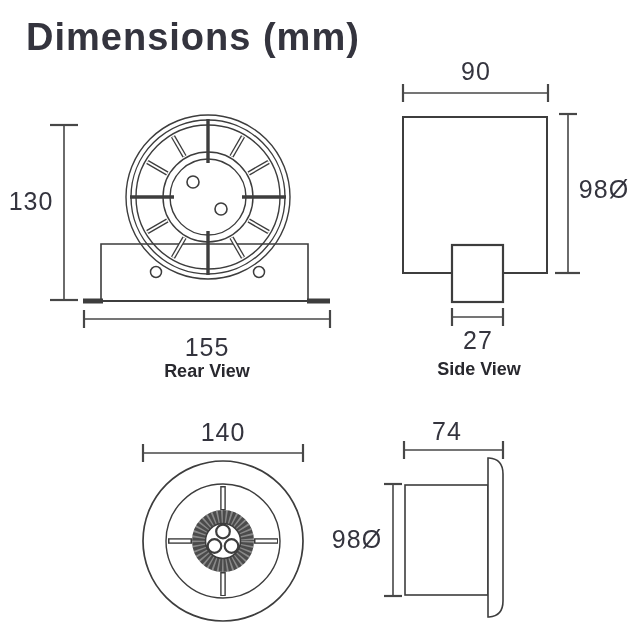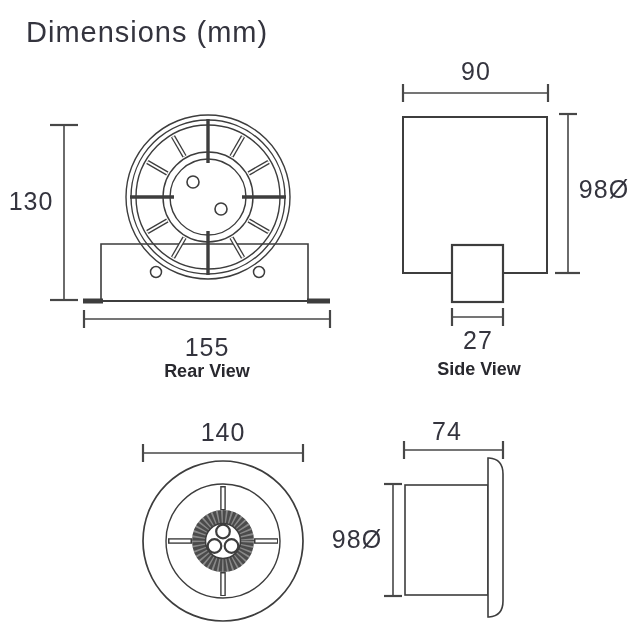--- a/index.html
+++ b/index.html
@@ -4,22 +4,23 @@
 <style>
   html,body{margin:0;padding:0;background:#fff;}
   .canvas{
     position:relative;width:643px;height:633px;
     background:var(--background,#ffffff);
     font-family:"Liberation Sans",sans-serif;
     overflow:hidden;
   }
   .title{
     position:absolute;left:26px;top:16px;
-    font-size:29px;letter-spacing:1px;
+    font-size:38px;letter-spacing:1px;
     color:var(--text,#34343e);
+    font-weight:bold;
   }
   svg{position:absolute;left:0;top:0;}
   svg text{font-family:"Liberation Sans",sans-serif;}
   .dim-text{font-size:25px;fill:var(--text,#34343e);text-anchor:middle;letter-spacing:1px;}
   .view-label{font-size:18px;font-weight:bold;fill:var(--label-text,#28282e);text-anchor:middle;}
   .ln{stroke:var(--line,#3d3d3d);fill:none;}
   .dimln{stroke:var(--dim-line,#474747);fill:none;}
   .whiteln{stroke:#ffffff;fill:none;}
   .fillwhite{fill:#ffffff;}
 </style>

